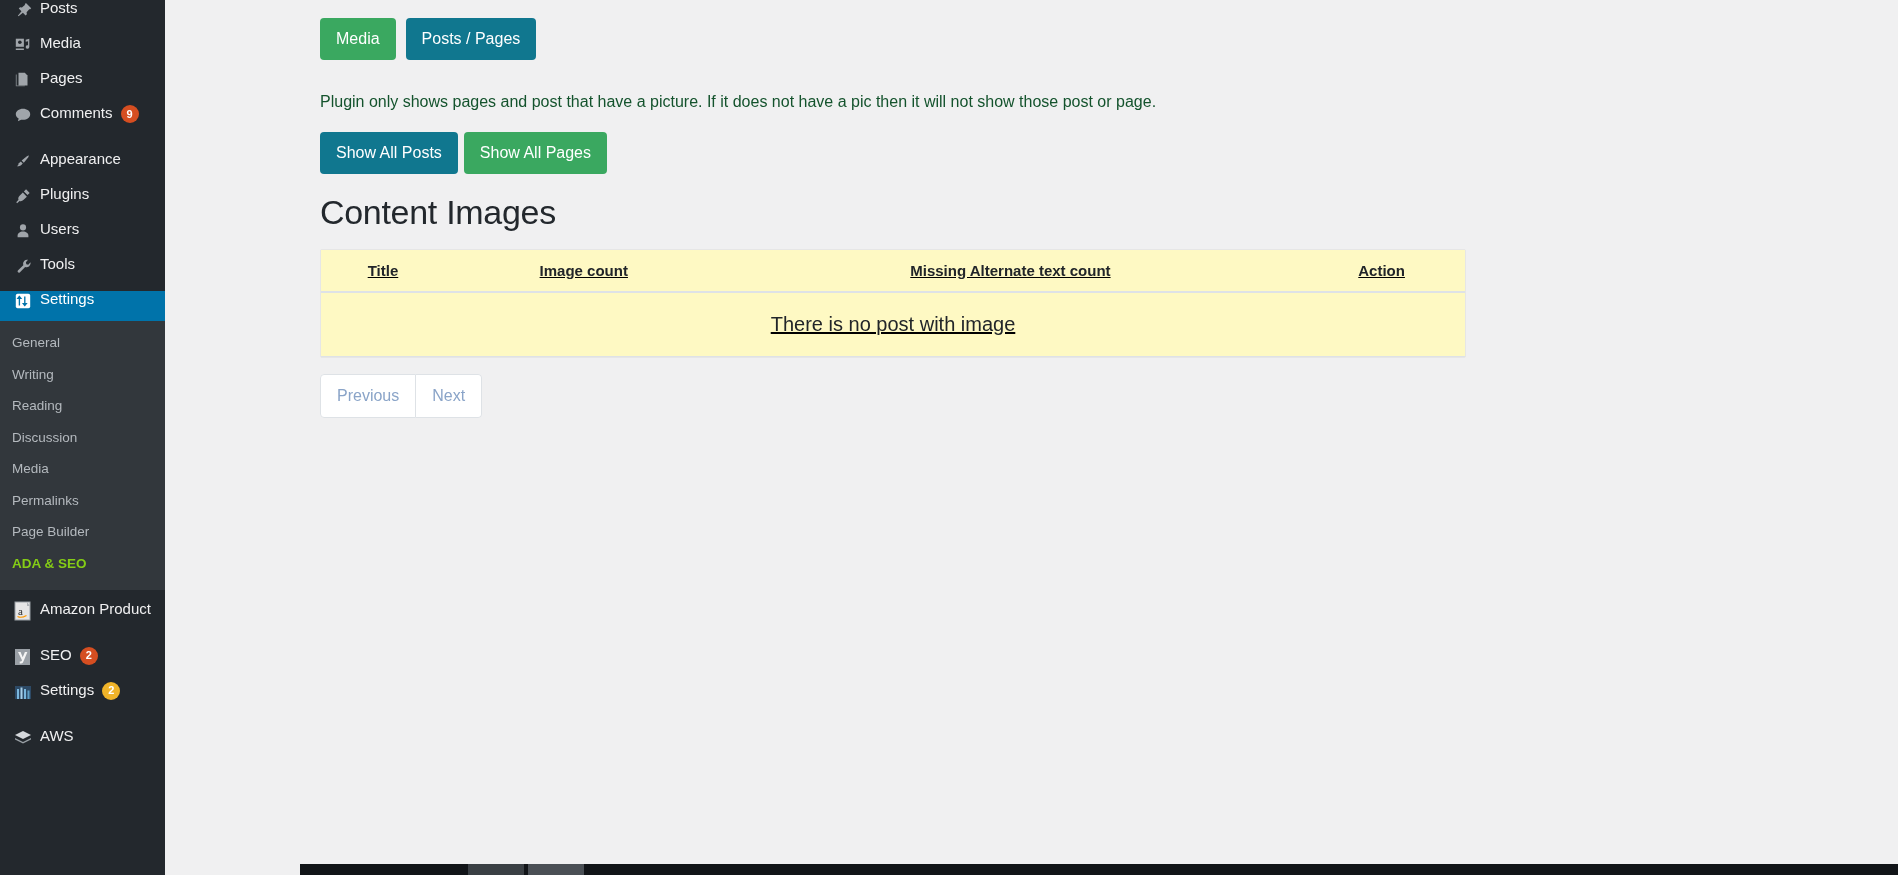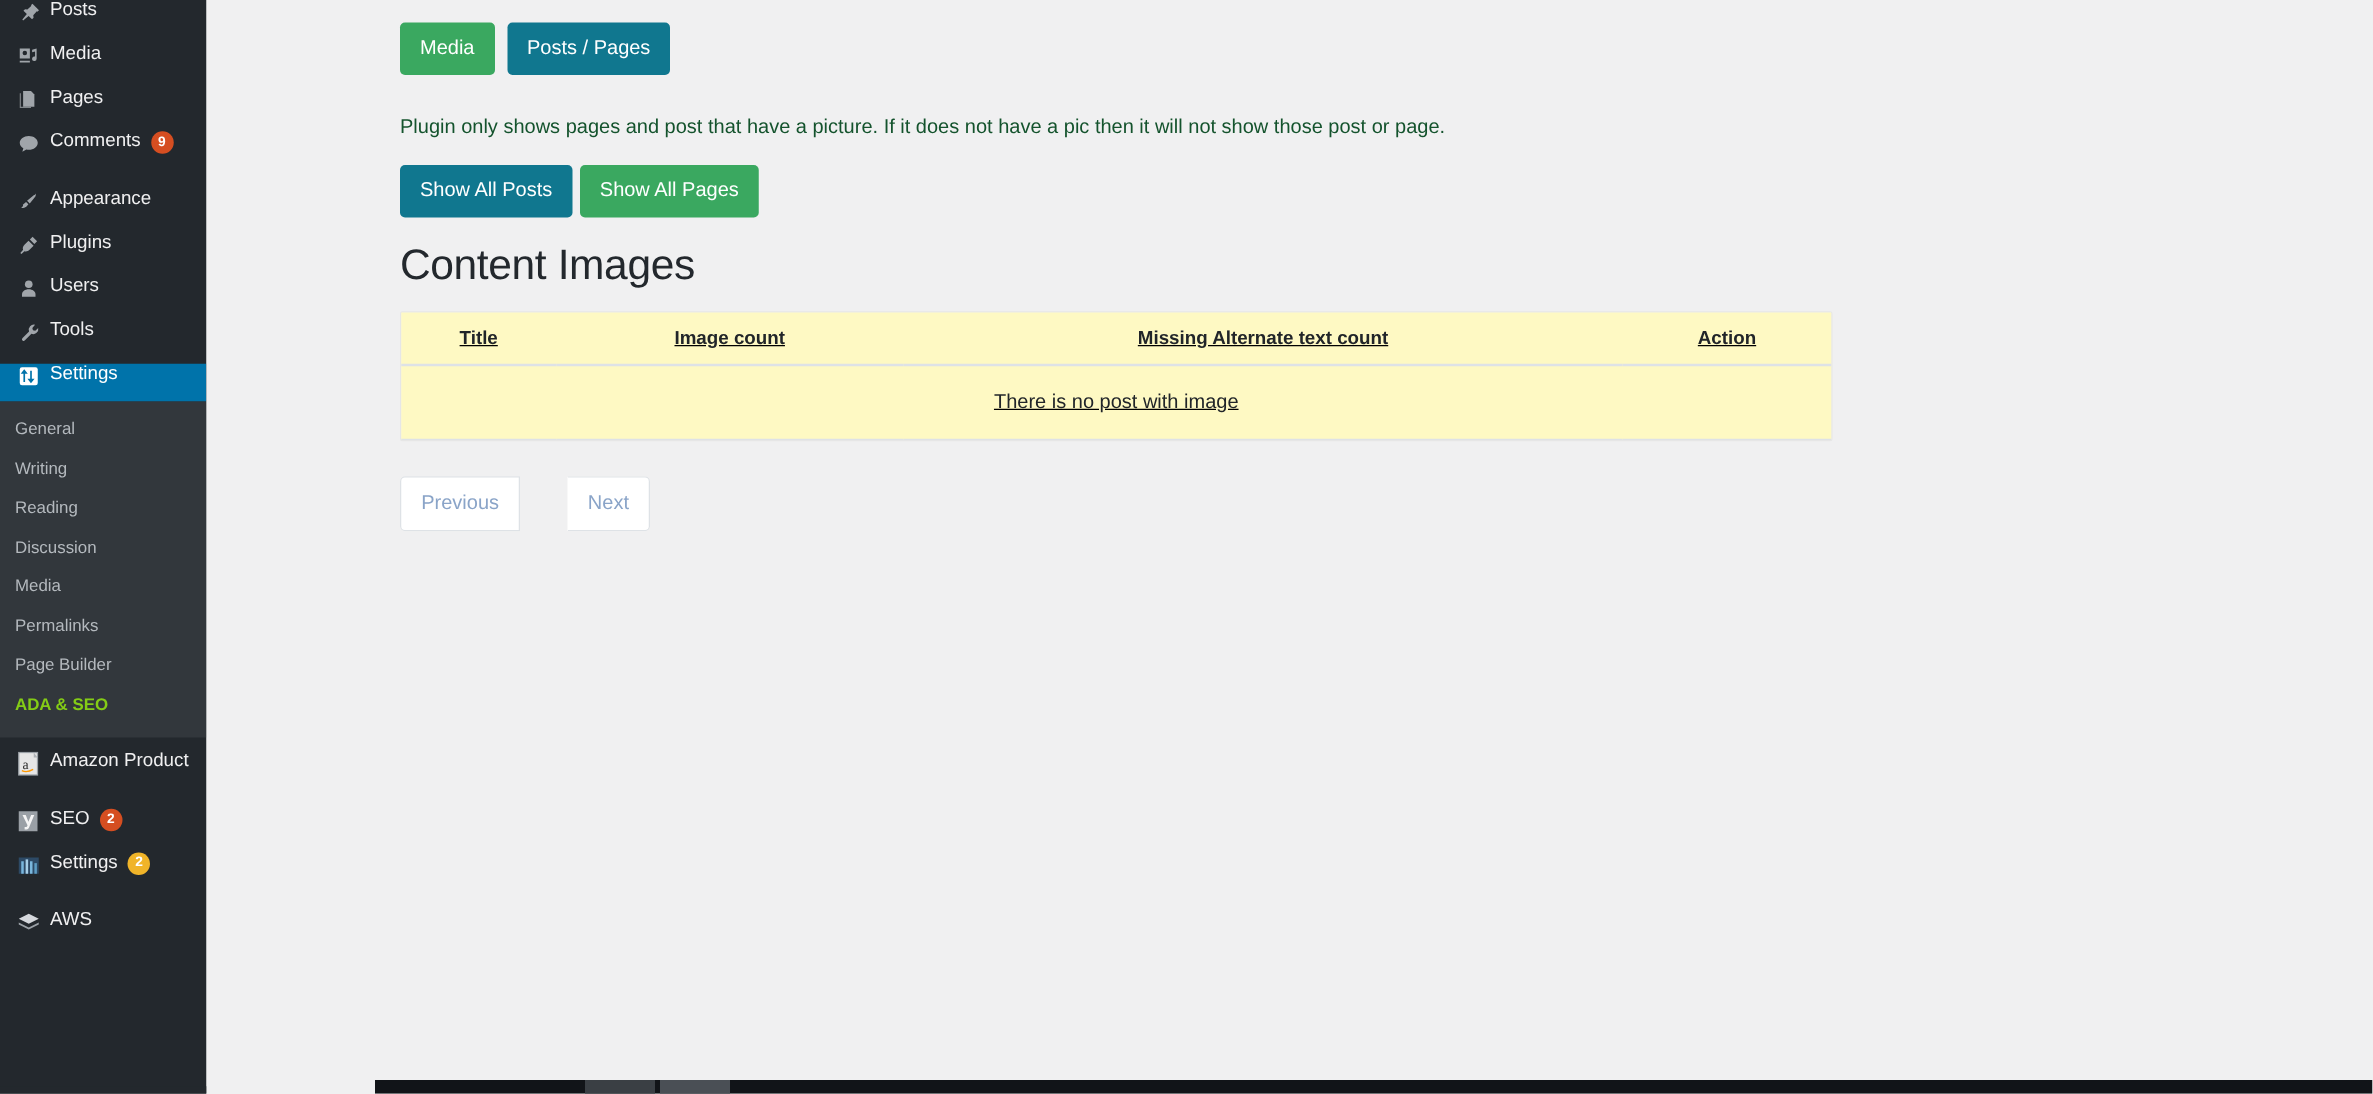--- a/index.html
+++ b/index.html
@@ -147,33 +147,32 @@
   table.content-table th {
     font-size: 15px;
     font-weight: 700;
     color: #212529;
     padding: 12px 8px;
     border-bottom: 2px solid #dee2e6;
     text-align: center;
     white-space: nowrap;
   }
   table.content-table td {
-    font-size: 16px;
+    font-size: 20px;
     color: #212529;
     padding: 20px 8px;
     text-align: center;
     border-bottom: 1px solid #dee2e6;
   }
 
   .pager {
     display: inline-flex;
-    margin-top: 28px;
+    margin-top: 16px;
     border-radius: 4px;
     overflow: hidden;
-    gap: 38px;
   }
   .pager .pg {
     background: #fff;
     border: 1px solid #dee2e6;
     color: #8aa4c8;
     font-size: 16px;
     font-family: "Liberation Sans", sans-serif;
     padding: 9px 16px;
     cursor: pointer;
     line-height: 1.5;

